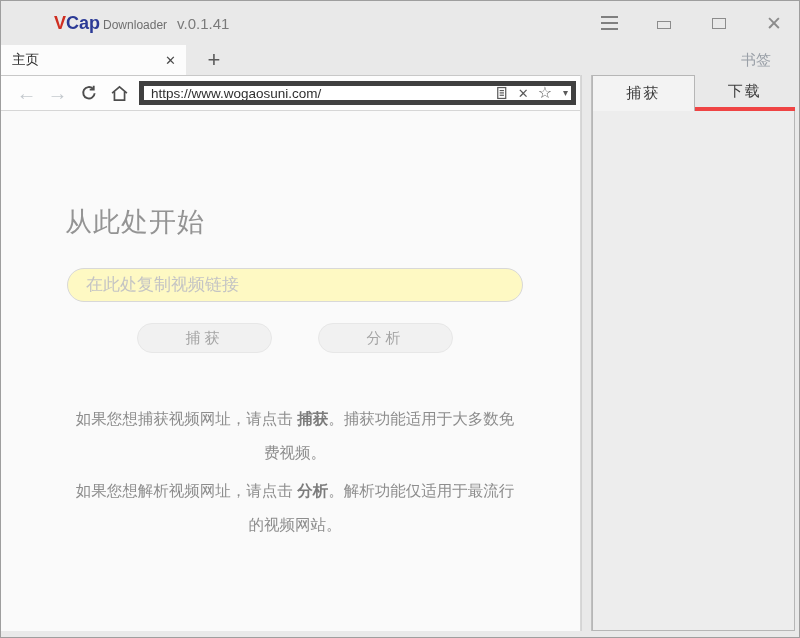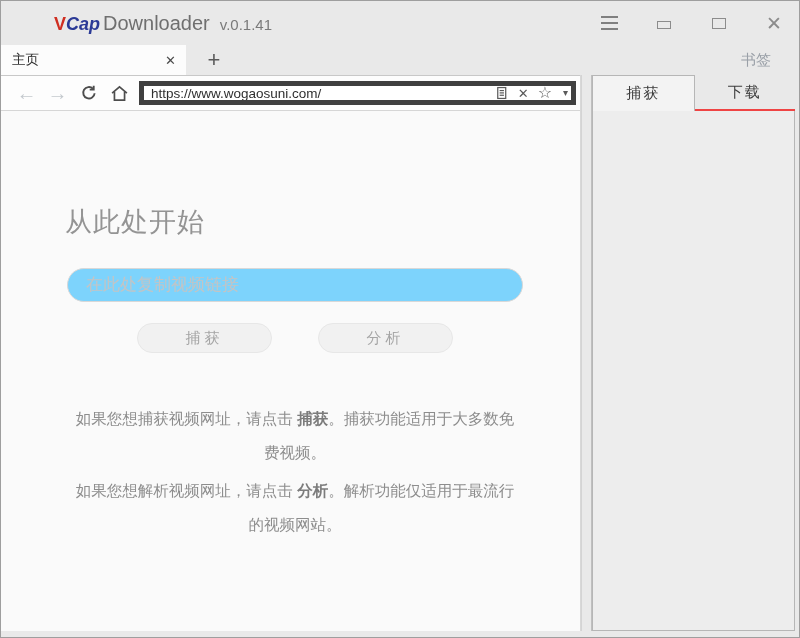--- a/index.html
+++ b/index.html
@@ -10,22 +10,22 @@
     border:1px solid #9e9e9e;
     display:flex; flex-direction:column;
     overflow:hidden;
   }
 
   
   .titlebar { height:44px; display:flex; align-items:center; padding-left:53px; }
   .logo { display:flex; align-items:baseline; cursor:default; }
   .brand { font-size:18px; font-weight:700; }
   .brand-v { color:#cf2e21; }
-  .brand-cap { color:#2b3a96;font-style:italic; }
-  .app-name { font-size:20px; color:#6f6f6f; margin-left:3px; }
+  .brand-cap { color:#2b3a96; }
+  .app-name { font-size:12px; color:#6f6f6f; margin-left:3px; }
   .version { font-size:15px; color:#7a7a7a; margin-left:10px; }
   .win-controls { margin-left:auto; display:flex; align-items:center; gap:37px; padding-right:16px; }
   .win-btn { width:18px; height:18px; display:flex; align-items:center; justify-content:center; cursor:pointer; }
   .menu-bars { display:flex; flex-direction:column; gap:4px; }
   .menu-bars i { display:block; width:17px; height:2px; background:#7f7f7f; }
   .min-glyph { width:14px; height:8px; border:1px solid #8c8c8c; margin-top:4px; }
   .max-glyph { width:14px; height:11px; border:1px solid #8c8c8c; }
   .close-glyph { font-size:19px; color:#8c8c8c; line-height:1; }
 
   
@@ -55,37 +55,37 @@
   .url-icon { cursor:pointer; display:flex; align-items:center; justify-content:center; color:#5a5a5a; }
   .url-clear { font-size:13px; line-height:1; }
   .url-star { font-size:16px; line-height:1; }
   .url-caret { font-size:10px; line-height:1; margin-left:2px; }
 
   
   .viewport { flex:1; background:#fafafa; position:relative; overflow:hidden; }
   .page-heading { position:absolute; left:64px; top:93px; font-size:27px; font-weight:400; color:#949494; letter-spacing:1px; }
   .link-pill { position:absolute; left:66px; top:157px; width:456px; height:34px; }
   .link-pill input {
-    width:100%; height:100%; border:1px solid #d8d8d8; border-radius:17px; background:#7dd3fc;
+    width:100%; height:100%; border:1px solid #d8d8d8; border-radius:17px; background:#fef9c3;
     padding:0 18px; font-size:17px; color:#555; outline:none;
   }
   .link-pill input::placeholder { color:#c4c4c4; }
   .btn-row { position:absolute; left:66px; top:212px; width:456px; display:flex; justify-content:center; gap:46px; }
   .pill-btn {
     width:135px; height:30px; border-radius:15px; background:#f1f1f1; border:1px solid #e7e7e7;
     font-size:15px; color:#a5a5a5; cursor:pointer; letter-spacing:4px; text-align:center; line-height:28px;
   }
   .help-para { position:absolute; left:74px; width:440px; text-align:center; font-size:15.5px; color:#8d8d8d; line-height:34px; }
   .help-1 { top:291px; }
   .help-2 { top:363px; }
   .help-para b { font-weight:700; color:#7c7c7c; }
 
   
   .panel-tabs { height:36px; display:flex; }
-  .ptab { flex:1; display:flex; align-items:center; justify-content:center; font-size:15px; color:#3d3d3d; cursor:pointer; border-bottom:2px solid #ef4444; letter-spacing:2px; }
+  .ptab { flex:1; display:flex; align-items:center; justify-content:center; font-size:15px; color:#3d3d3d; cursor:pointer; border-bottom:4px solid #ef4444; letter-spacing:2px; }
   .ptab.active { background:#f3f3f3; border:1px solid #b6b6b6; border-bottom:none; }
   .panel-body { flex:1; background:#ededed; border:1px solid #b6b6b6; border-top:none; }
 
   .bottomstrip { height:6px; background:#e9e9e9; }
 </style>
 </head>
 <body>
 
 <div class="window">
 

